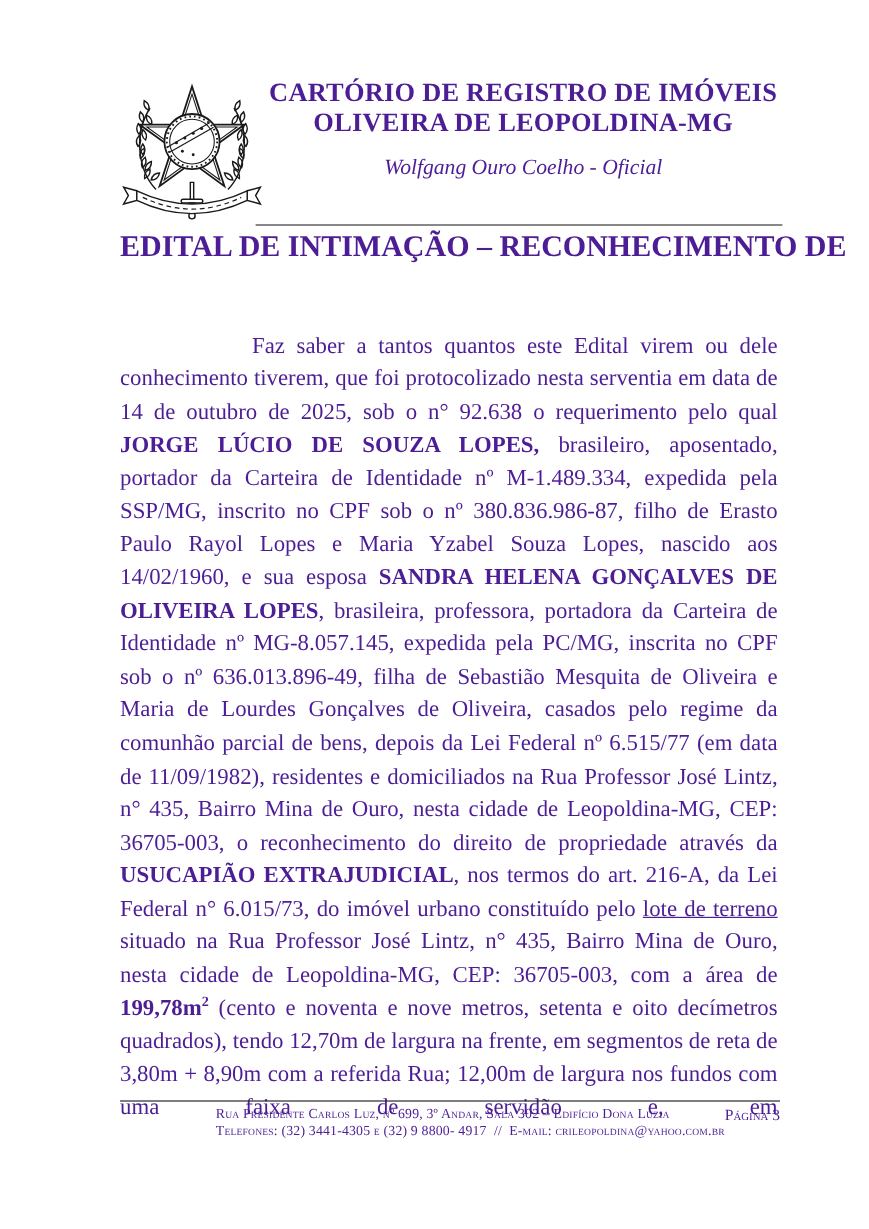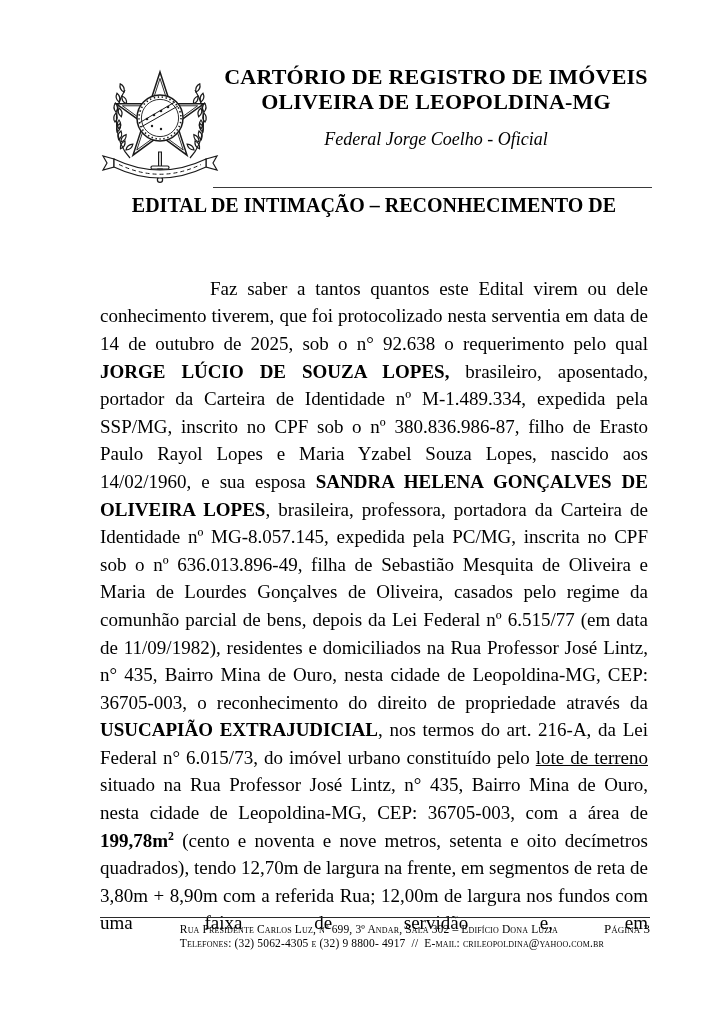--- a/index.html
+++ b/index.html
@@ -1,21 +1,21 @@
 <!DOCTYPE html>
 <html lang="pt"><head>
 <meta charset="utf-8">
 <style>
   html, body { margin: 0; padding: 0; background: #ffffff; }
   .page {
     position: relative;
     width: 724px;
     height: 1024px;
     background: #ffffff;
-    color: #000000;
+    color: #4c1d95;
     font-family: "Liberation Serif", "DejaVu Serif", serif;
     overflow: hidden;
   }
 
   
   .letterhead {
     position: absolute;
     left: 98px; top: 60px;
     width: 552px;
     display: flex;
@@ -50,21 +50,21 @@
     position: absolute;
     left: 100px; top: 192px;
     width: 548px;
     font-size: 19px;
     line-height: 27.6px;
   }
   .doc-title {
     margin: 0 0 55.2px 0;
     text-align: center;
     font-weight: bold;
-    font-size: 20px;
+    font-size: 25px;
     line-height: 27.6px;
   }
   .doc-title span { display: block; white-space: nowrap; }
   .intro-par {
     margin: 0 0 27.6px 0;
     text-align: justify;
   }
   .main-par {
     margin: 0;
     text-align: justify;
@@ -152,37 +152,37 @@
 
         <path d="M16,99 L5,96 L9,103 L5,110 L16,107 Z" fill="#ffffff"></path>
         <path d="M108,99 L119,96 L115,103 L119,110 L108,107 Z" fill="#ffffff"></path>
         <path d="M16,99 Q62,121 108,99 L108,107 Q62,129 16,107 Z" fill="#ffffff"></path>
         <path d="M21,104.5 Q62,124 103,104.5" stroke-width="1" stroke-dasharray="4 3"></path>
       </svg>
     </div>
     <div class="head-text">
       <div class="org-line">CARTÓRIO DE REGISTRO DE IMÓVEIS</div>
       <div class="org-line">OLIVEIRA DE LEOPOLDINA-MG</div>
-      <div class="official">Federal Jorge Coelho - Oficial</div>
+      <div class="official">Wolfgang Ouro Coelho - Oficial</div>
     </div>
   </header>
 
   <div class="header-rule"></div>
 
   <main class="doc-content">
     <h1 class="doc-title">
       <span>EDITAL DE INTIMAÇÃO – RECONHECIMENTO DE</span>
     </h1>
     <p class="main-par"><span>Faz saber a tantos quantos este Edital virem ou dele conhecimento tiverem, que foi protocolizado nesta serventia em data de 14 de outubro de 2025, sob o n° 92.638 o requerimento pelo qual </span><span style="font-weight: bold;">JORGE LÚCIO DE SOUZA LOPES,</span><span> brasileiro, aposentado, portador da Carteira de Identidade nº M-1.489.334, expedida pela SSP/MG, inscrito no CPF sob o nº 380.836.986-87, filho de Erasto Paulo Rayol Lopes e Maria Yzabel Souza Lopes, nascido aos 14/02/1960, e sua esposa </span><span style="font-weight: bold;">SANDRA HELENA GONÇALVES DE OLIVEIRA LOPES</span><span>, brasileira, professora, portadora da Carteira de Identidade nº MG-8.057.145, expedida pela PC/MG, inscrita no CPF sob o nº 636.013.896-49, filha de Sebastião Mesquita de Oliveira e Maria de Lourdes Gonçalves de Oliveira, casados pelo regime da comunhão parcial de bens, depois da Lei Federal nº 6.515/77 (em data de 11/09/1982), residentes e domiciliados na Rua Professor José Lintz, n° 435, Bairro Mina de Ouro, nesta cidade de Leopoldina-MG, CEP: 36705-003, o reconhecimento do direito de propriedade através da </span><span style="font-weight: bold;">USUCAPIÃO EXTRAJUDICIAL</span><span>, nos termos do art. 216-A, da Lei Federal n° 6.015/73, do imóvel urbano constituído pelo </span><span style="text-decoration: underline;">lote de terreno</span><span> situado na Rua Professor José Lintz, n° 435, Bairro Mina de Ouro, nesta cidade de Leopoldina-MG, CEP: 36705-003, com a área de </span><span style="font-weight: bold;">199,78m</span><sup style="font-weight: bold;">2</sup><span> (cento e noventa e nove metros, setenta e oito decímetros quadrados), tendo 12,70m de largura na frente, em segmentos de reta de 3,80m + 8,90m com a referida Rua; 12,00m de largura nos fundos com uma faixa de servidão e, em</span></p>
   </main>
 
   <footer class="doc-footer">
     <div class="footer-rule"></div>
     <div class="footer-row">
       <div class="footer-address">
         <div>Rua Presidente Carlos Luz, nº 699, 3º Andar, Sala 302 – Edifício Dona Luzia</div>
-        <div>Telefones: (32) 5062-4305 e (32) 9 8800- 4917  //  E-mail: crileopoldina@yahoo.com.br</div>
+        <div>Telefones: (32) 3441-4305 e (32) 9 8800- 4917  //  E-mail: crileopoldina@yahoo.com.br</div>
       </div>
       <div class="footer-page">Página 3</div>
     </div>
   </footer>
 
 </div>
 
 </body></html>

